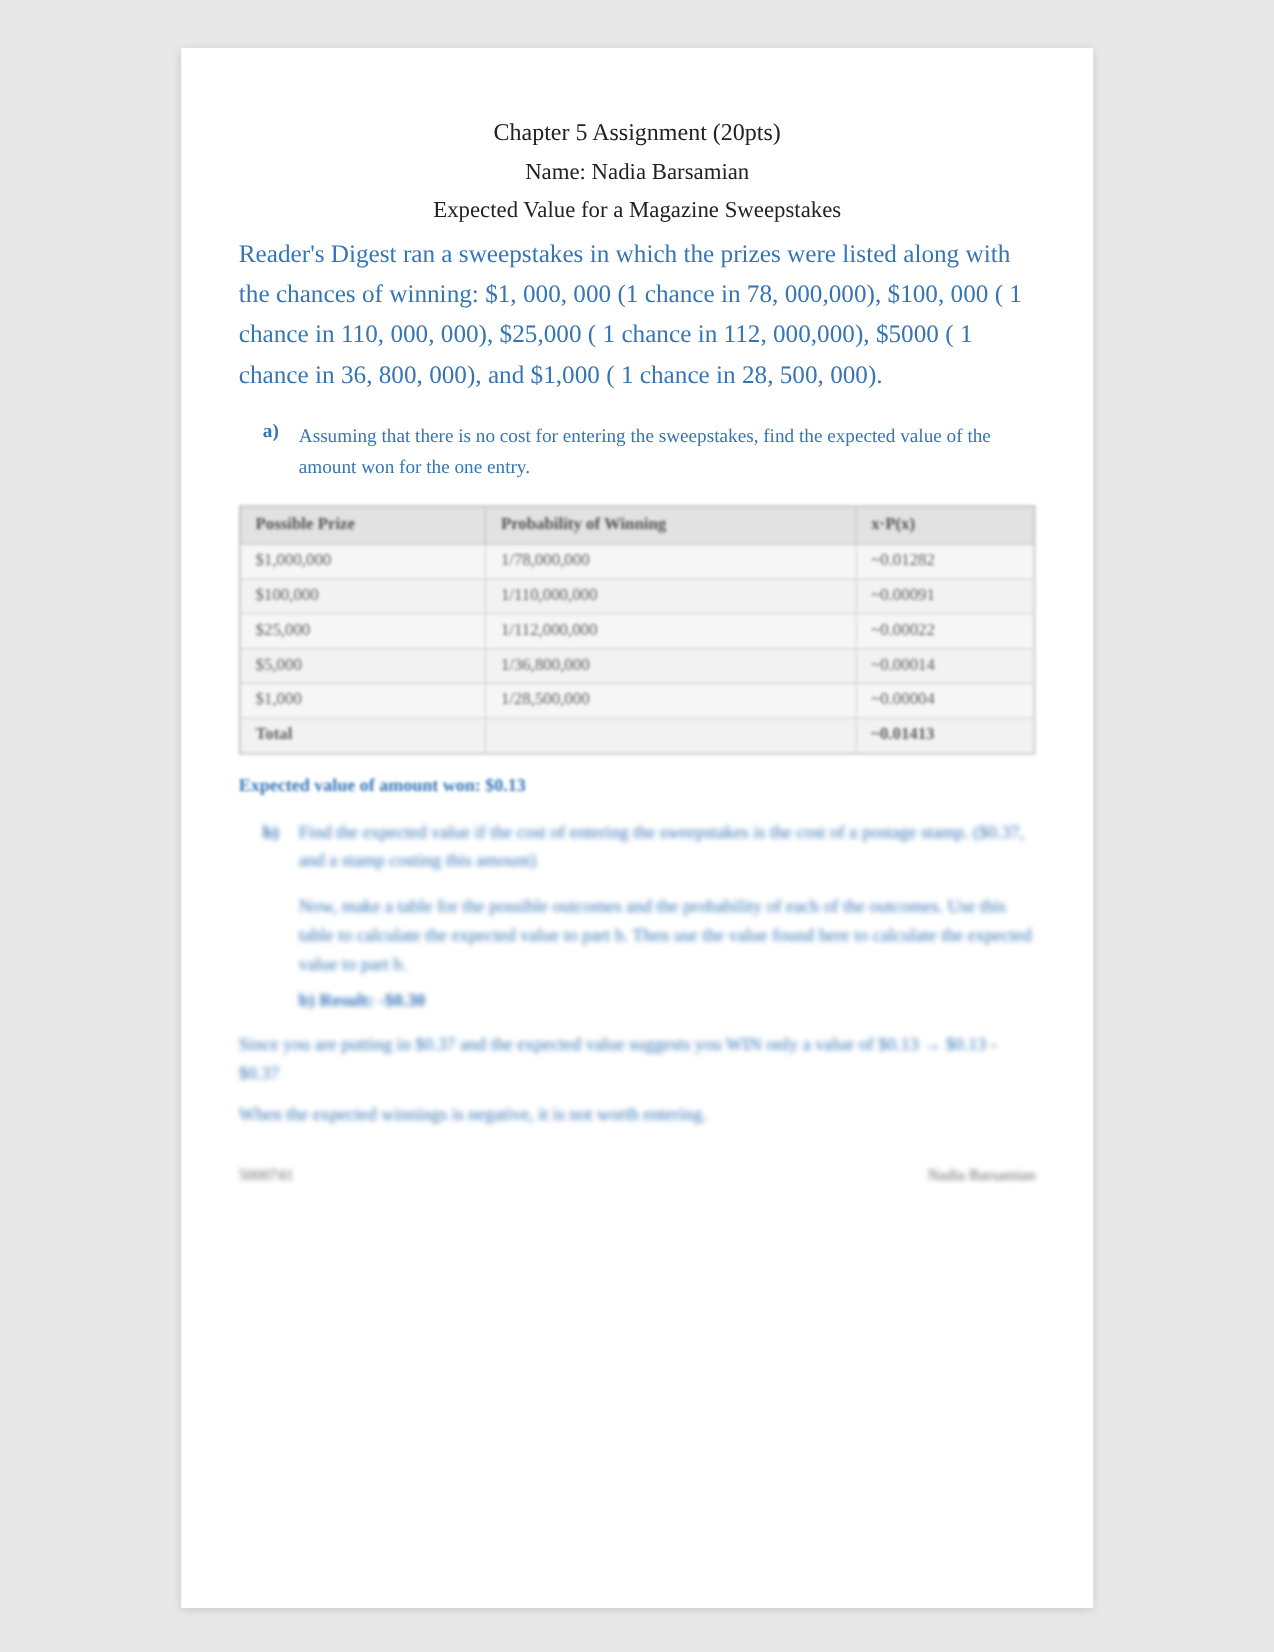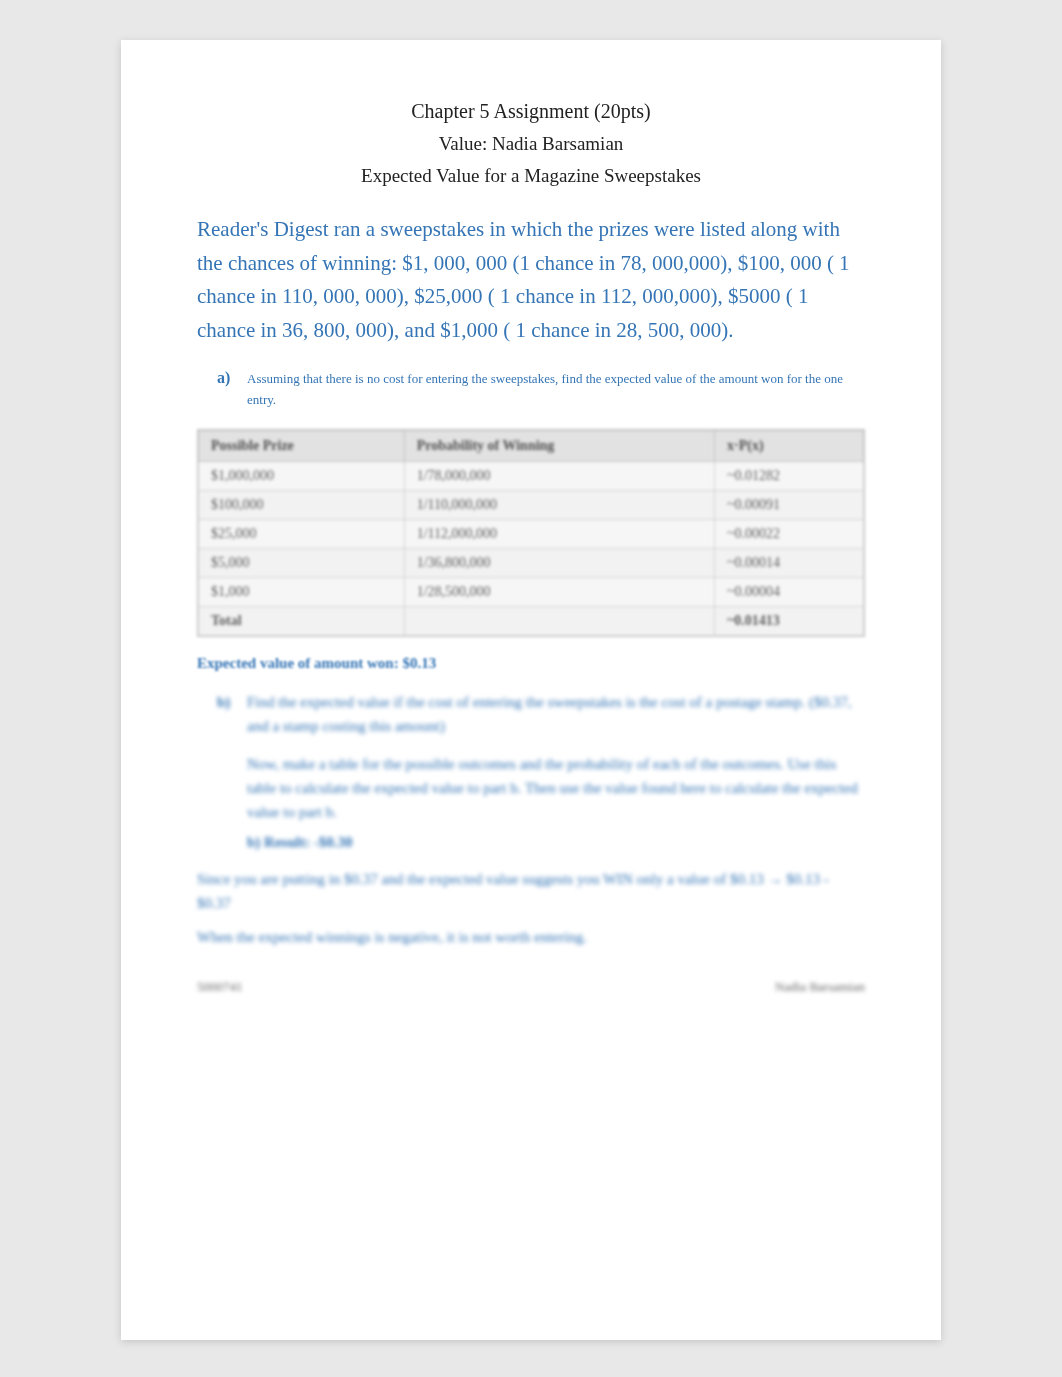--- a/index.html
+++ b/index.html
@@ -8,24 +8,24 @@
       background: #e8e8e8;
       display: flex;
       justify-content: center;
       align-items: flex-start;
       min-height: 1377px;
       font-family: 'Times New Roman', Times, serif;
     }
 
     .page {
       background: #ffffff;
-      width: 820px;
+      width: 760px;
       min-height: 1300px;
       margin: 40px auto;
-      padding: 60px 76px;
+      padding: 60px 48px;
       box-shadow: 0 2px 8px rgba(0,0,0,0.15);
     }
 
     .page-title {
       text-align: center;
       font-size: 20px;
       font-weight: normal;
       margin-bottom: 10px;
       color: #222;
     }
@@ -35,21 +35,21 @@
       font-size: 19px;
       font-weight: normal;
       margin-bottom: 10px;
       color: #222;
     }
 
     .subtitle {
       text-align: center;
       font-size: 19px;
       font-weight: normal;
-      margin-bottom: 26px;
+      margin-bottom: 8px;
       color: #222;
     }
 
     .blue-text {
       color: #3575b5;
       font-size: 21px;
       line-height: 1.6;
       margin-bottom: 22px;
     }
 
@@ -62,21 +62,21 @@
 
     .question-label {
       color: #3575b5;
       font-size: 16px;
       font-weight: bold;
       min-width: 22px;
     }
 
     .question-text {
       color: #3575b5;
-      font-size: 13px;
+      font-size: 16px;
       line-height: 1.6;
     }
 
     
     .table-container {
       margin: 10px 0 18px 0;
       border: 1px solid #bbb;
       background: #f5f5f5;
       filter: blur(1.5px);
       opacity: 0.85;
@@ -180,21 +180,21 @@
       color: #666;
       font-size: 13px;
     }
   </style>
 </head>
 <body>
 
 <div class="page">
 
   <div class="page-title">Chapter 5  Assignment (20pts)</div>
-  <div class="name-line">Value: Nadia Barsamian</div>
+  <div class="name-line">Name: Nadia Barsamian</div>
   <div class="subtitle">Expected Value for a Magazine Sweepstakes</div>
 
   <div class="blue-text">Reader's Digest ran a sweepstakes in which the prizes were listed along with the chances of winning: $1, 000, 000 (1 chance in 78, 000,000), $100, 000 ( 1 chance in 110, 000, 000), $25,000 ( 1 chance in 112, 000,000),  $5000 ( 1 chance in 36, 800, 000), and $1,000 ( 1 chance in 28, 500, 000).</div>
 
   <div class="question-a">
     <span class="question-label">a)</span>
     <span class="question-text">Assuming that there is no cost for entering the sweepstakes, find the expected value of the amount won for the one entry.</span>
   </div>
 
   <div class="table-container">

